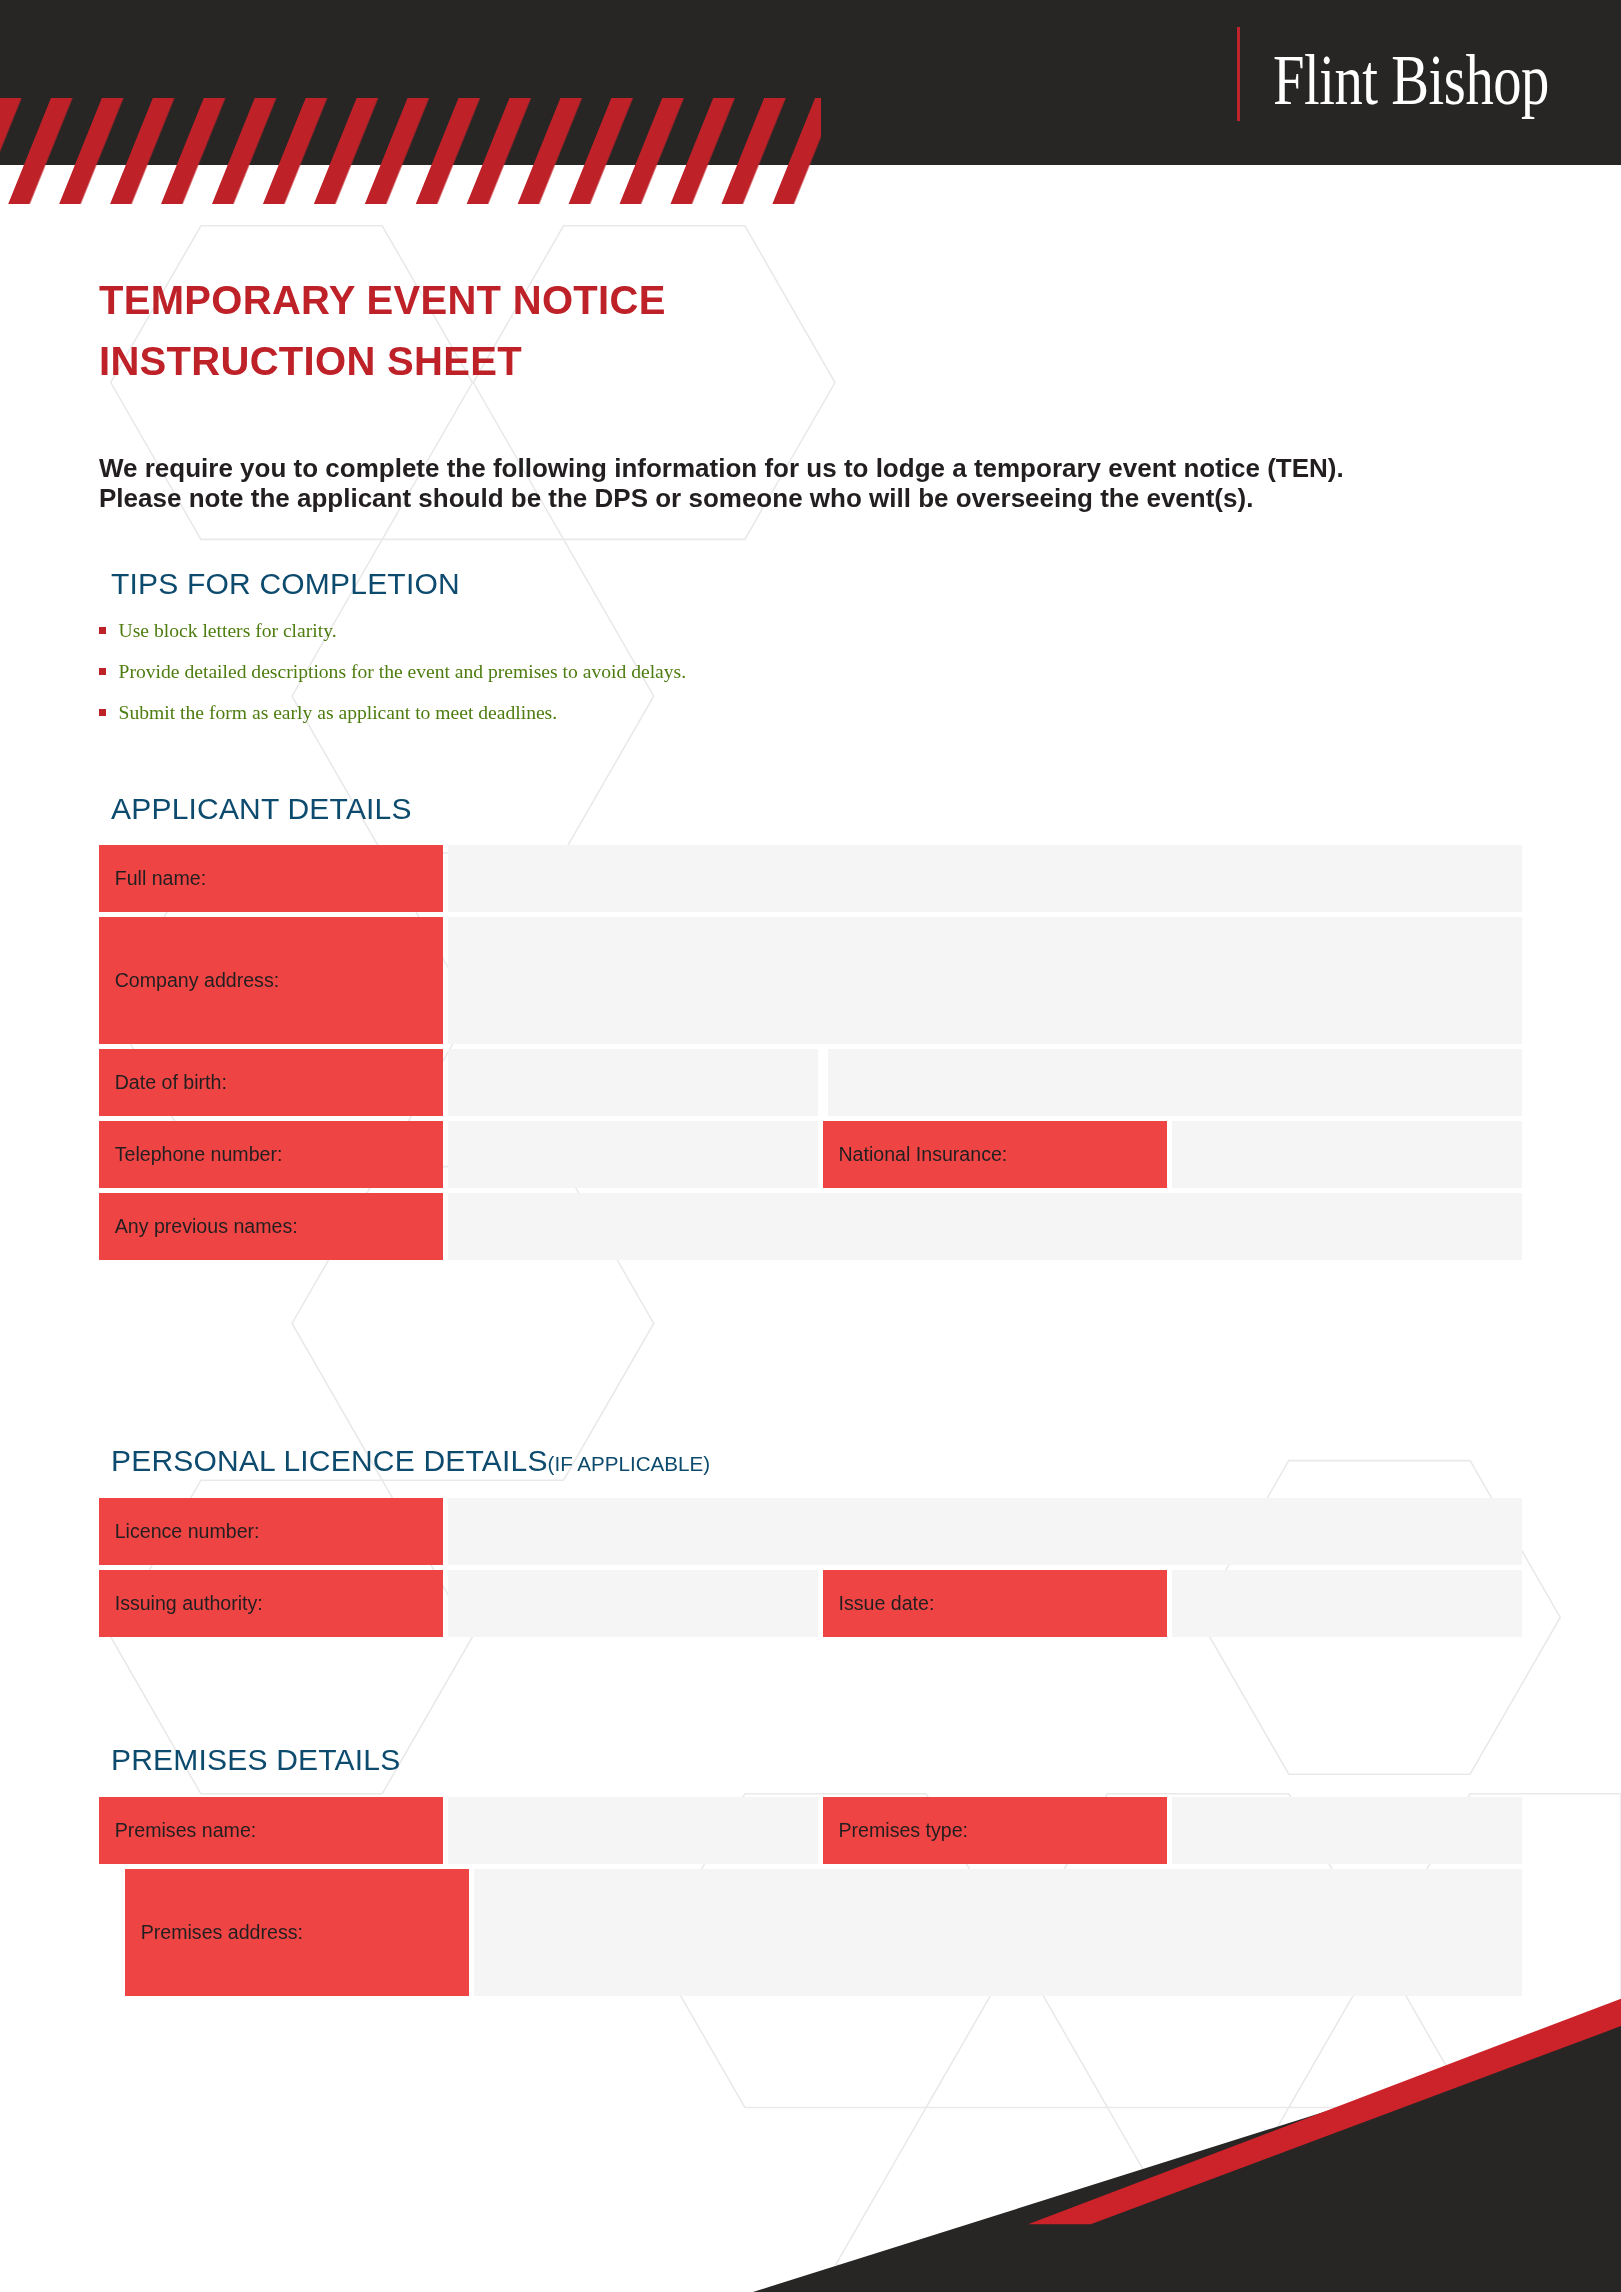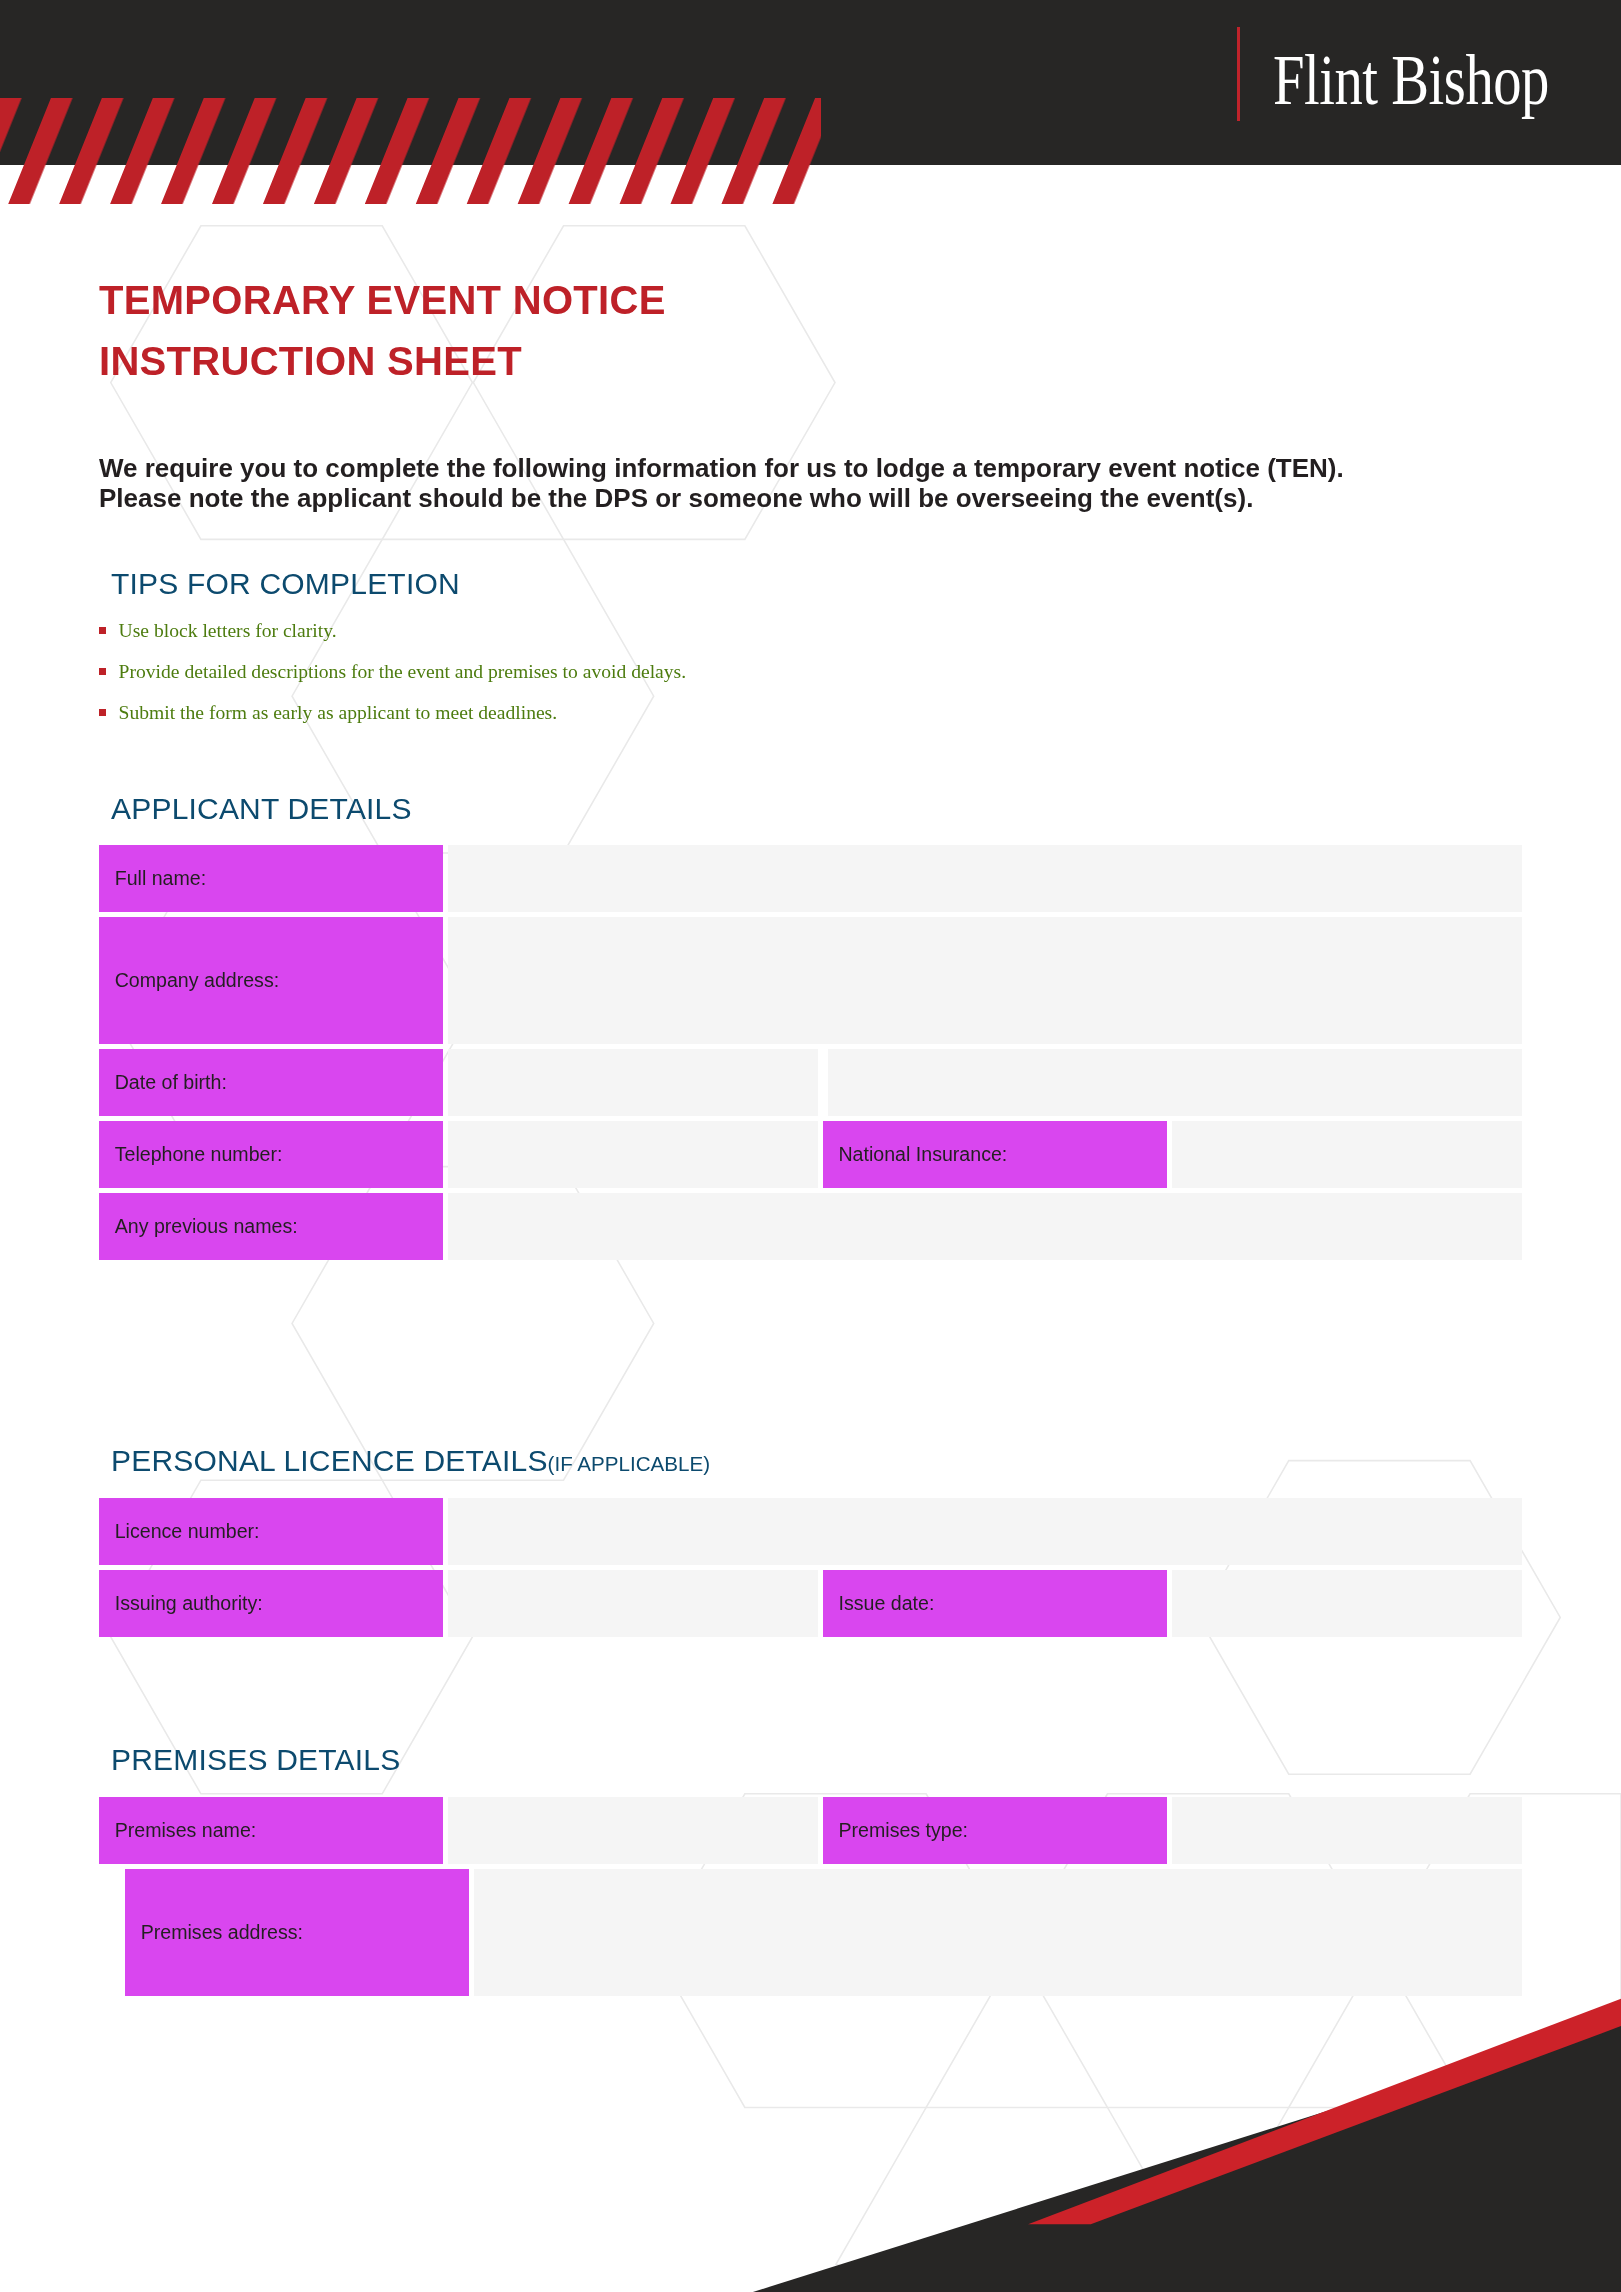--- a/index.html
+++ b/index.html
@@ -152,21 +152,21 @@
   .tbl {
     position: absolute;
     left: 99px;
     width: 1423px;
   }
   .trow {
     display: flex;
     margin-bottom: 4.9px;
   }
   .cell-label {
-    background: #d946ef;
+    background: #ef4444;
     display: flex;
     align-items: center;
     padding-left: 15.7px;
     box-sizing: border-box;
     color: #231f20;
     font-size: 19.6px;
   }
   .cell-input {
     background: #f5f5f5;
     box-sizing: border-box;

